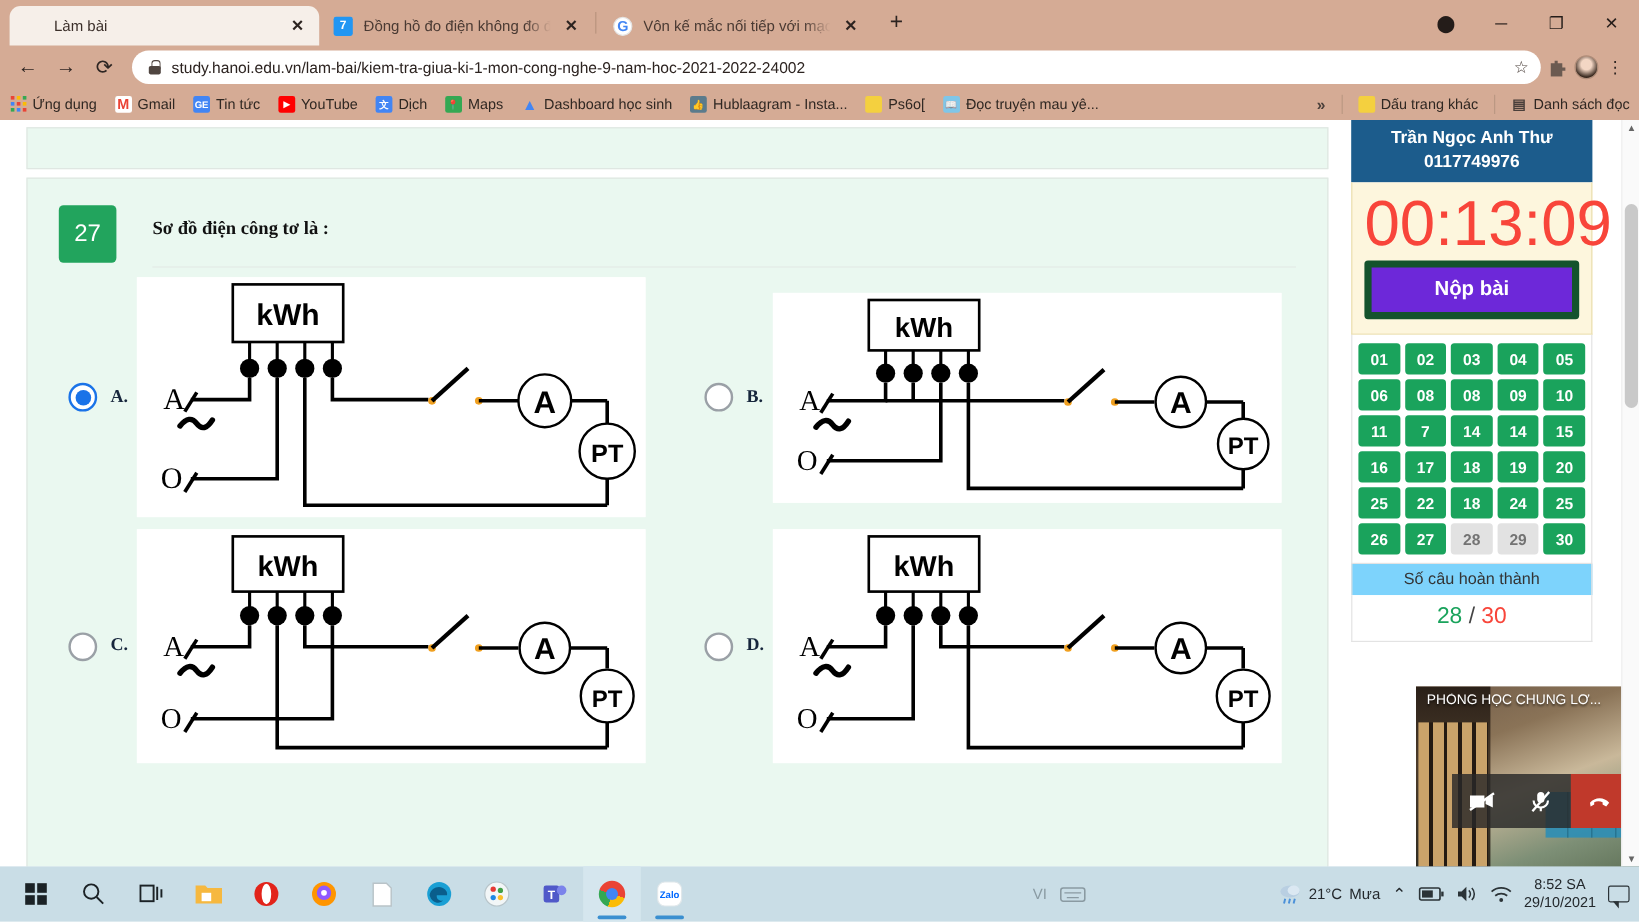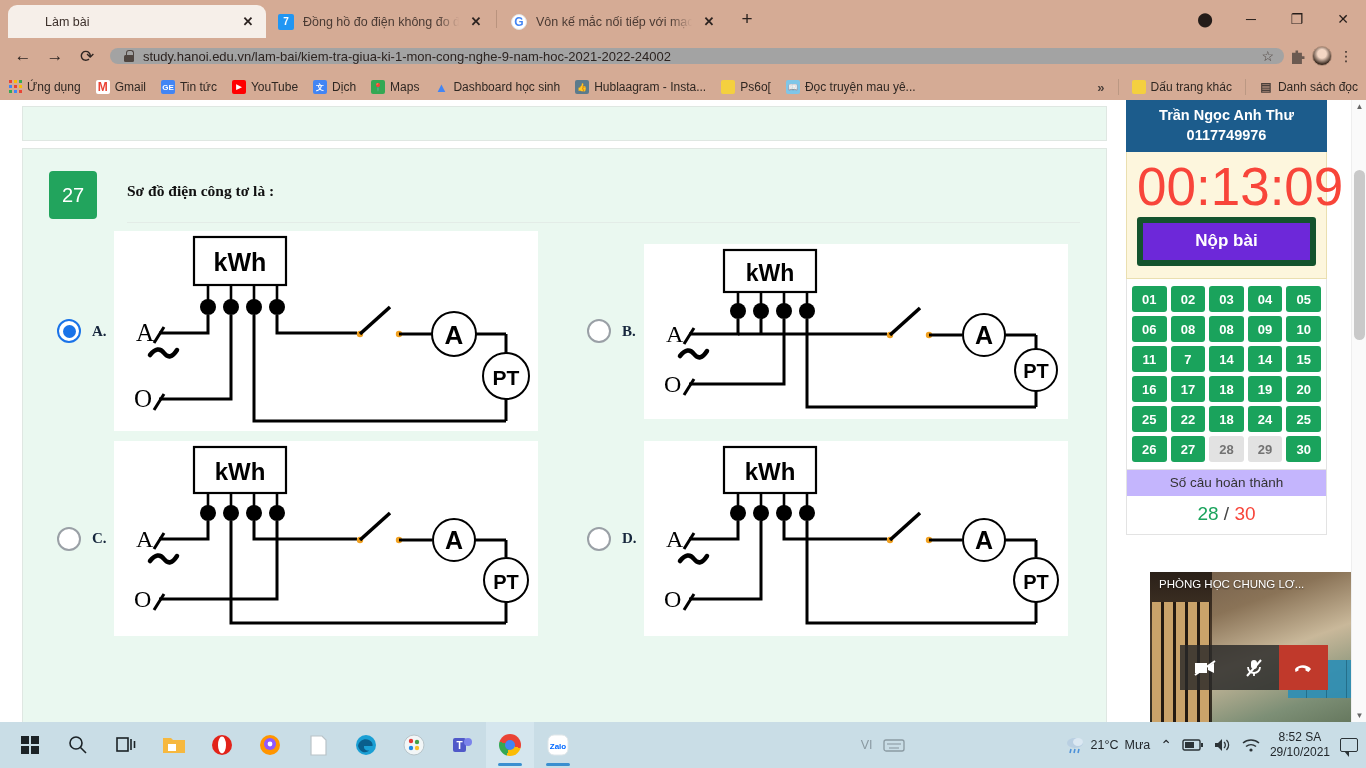--- a/index.html
+++ b/index.html
@@ -44,21 +44,21 @@
     font-size:10px;font-weight:bold;display:flex;align-items:center;justify-content:center;}
   .fav-g { width:16px;height:16px;border-radius:50%;background:#fff;
     display:flex;align-items:center;justify-content:center;font-size:12px;font-weight:bold;
     color:#4285f4; border:1px solid #e4e4e4;}
 
   
   .toolbar { height: 36px; display: flex; align-items: center; gap: 2px; padding: 0 8px; }
   .navbtn { width: 30px; height: 30px; display:flex;align-items:center;justify-content:center;
             font-size: 17px; color: #2e2522; }
   .omnibox {
-    flex: 1 1 auto; height: 16px; background: #a3a3a3; border-radius: 14px;
+    flex: 1 1 auto; height: 28px; background: #ffffff; border-radius: 14px;
     display: flex; align-items: center; padding: 0 10px 0 14px; gap: 9px;
     margin: 0 6px; font-size: 13px; color: #2c2320; position: relative;
   }
   .omnibox .urltext { flex: 1 1 auto; white-space: nowrap; overflow: hidden; }
   .lockicon { width: 10px; height: 12px; position: relative; flex: 0 0 10px; }
   .lockicon::before { content:""; position:absolute; left:0; bottom:0; width:10px; height:7px; background:#4f4540; border-radius:1.5px;}
   .lockicon::after { content:""; position:absolute; left:2px; top:0; width:6px; height:7px;
     border:1.7px solid #4f4540; border-bottom:none; border-radius:3px 3px 0 0;}
   .star { font-size: 14px; color: #4a3f3a; }
   .tb-right { display:flex; align-items:center; gap:4px; padding-right:2px; }
@@ -121,32 +121,32 @@
   .sb-timer { color:#f8453a; font-size:53px; font-weight:400; text-align:center; letter-spacing:0px; font-family:"Liberation Sans", sans-serif;}
   .sb-submit {
     display:block; width:100%; background:#6d28d9; border:6px solid #14532d; color:#fff;
     font-size:17px; font-weight:bold; padding:8px 0 9px; text-align:center; border-radius:3px;
   }
   .sb-grid-wrap { width:201px; margin-left:1px; border:1px solid #e3e3e3; border-top:none; background:#fff; padding: 7px 5px 7px;}
   .sb-grid { display:grid; grid-template-columns: repeat(5, 1fr); gap:4px 4px;}
   .qbtn { height:26px; border-radius:3px; background:#1aa35c; color:#fff; font-size:13px;
     font-weight:bold; display:flex; align-items:center; justify-content:center;}
   .qbtn.unanswered { background:#e2e2e2; color:#737373; }
-  .sb-count-label { background:#c4b5fd; text-align:center; font-size:13.5px; color:#333; padding:5px 0 6px; width:201px; margin-left:1px; border-left:1px solid #e3e3e3;border-right:1px solid #e3e3e3;}
+  .sb-count-label { background:#7dd3fc; text-align:center; font-size:13.5px; color:#333; padding:5px 0 6px; width:201px; margin-left:1px; border-left:1px solid #e3e3e3;border-right:1px solid #e3e3e3;}
   .sb-count-val { text-align:center; font-size:19px; padding:7px 0 9px; width:201px; margin-left:1px;
     border:1px solid #e3e3e3; border-top:none; background:#fff;}
   .cv-done { color:#1aa35c; } .cv-sep { color:#444; } .cv-total { color:#f8453a; }
 
   .pagescroll { position:absolute; right:0; top:0; width:15px; height:622px; background:#fafafa; border-left:1px solid #eee;}
   .pagescroll .thumb { position:absolute; top:70px; left:2px; width:11px; height:170px; background:#c9c9c9; border-radius:6px;}
   .pagescroll .arrow-up { position:absolute; top:2px; left:0; width:15px; text-align:center; font-size:8px; color:#666;}
   .pagescroll .arrow-down { position:absolute; bottom:2px; left:0; width:15px; text-align:center; font-size:8px; color:#666;}
 
   
-  .videocall { position:absolute; right:0; bottom:-10px; width:216px; height:160px; overflow:hidden;
+  .videocall { position:absolute; right:0; bottom:-10px; width:186px; height:160px; overflow:hidden;
     background: linear-gradient(160deg,#6f5a48 0%, #8a7357 28%, #c9b89a 52%, #7d8f76 78%, #5d6f55 100%); }
   .vc-title { position:absolute; top:6px; left:9px; right:4px; color:#fff; font-size:11.5px; white-space:nowrap; overflow:hidden; text-shadow:0 1px 2px rgba(0,0,0,.6);}
   .vc-lockers { position:absolute; right:0; top:88px; width:78px; height:38px; background:#2f8fb5; opacity:.92;}
   .vc-lockers i { position:absolute; top:0; width:1px; height:38px; background:#1d6c8c;}
   .vc-bar { position:absolute; bottom:42px; left:30px; width:148px; height:45px; background:rgba(40,40,40,.82); display:flex;}
   .vc-btn { flex:1 1 0; display:flex; align-items:center; justify-content:center; color:#fff; font-size:15px; position:relative;}
   .vc-btn.red { background:#c0392b; }
   .vc-left { position:absolute; left:0; top:0; bottom:0; width:62px; background:linear-gradient(180deg,#2a2018,#4b3b2b 40%, #2d2b22);}
   .vc-glass { position:absolute; left:2px; top:30px; width:58px; bottom:10px;
     background: repeating-linear-gradient(90deg,#caa36a 0 9px,#241a12 9px 12px);}

